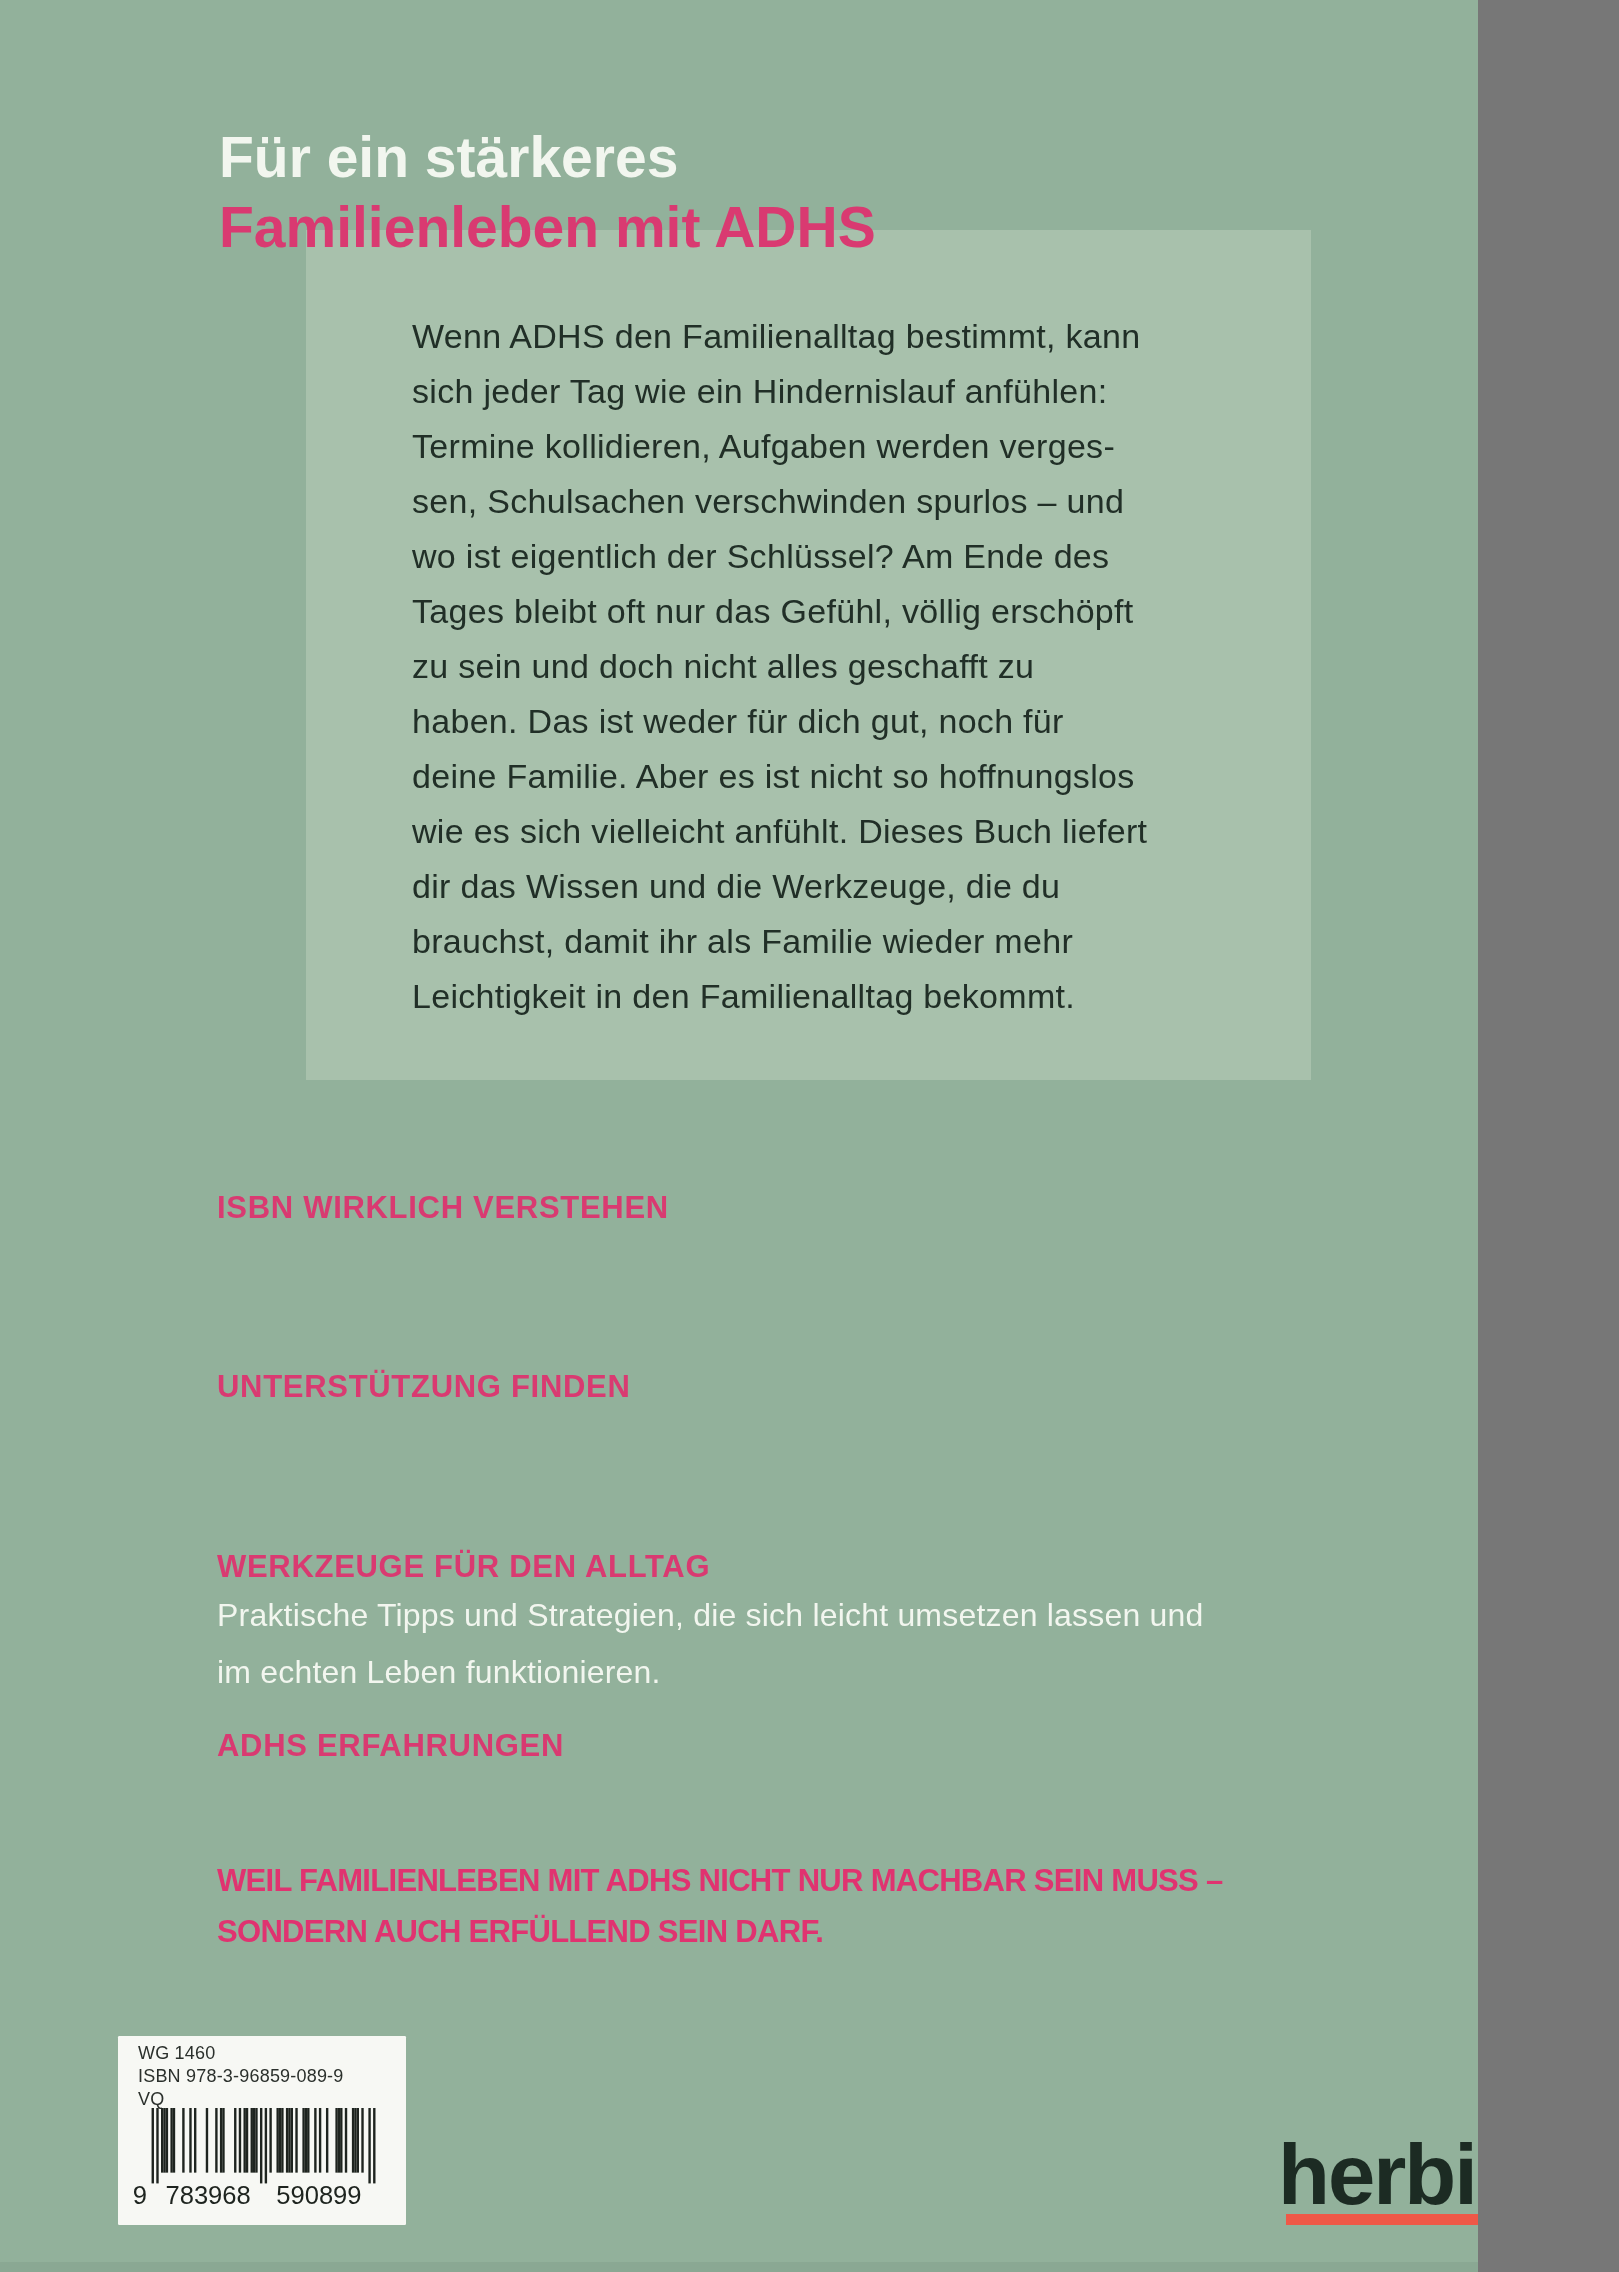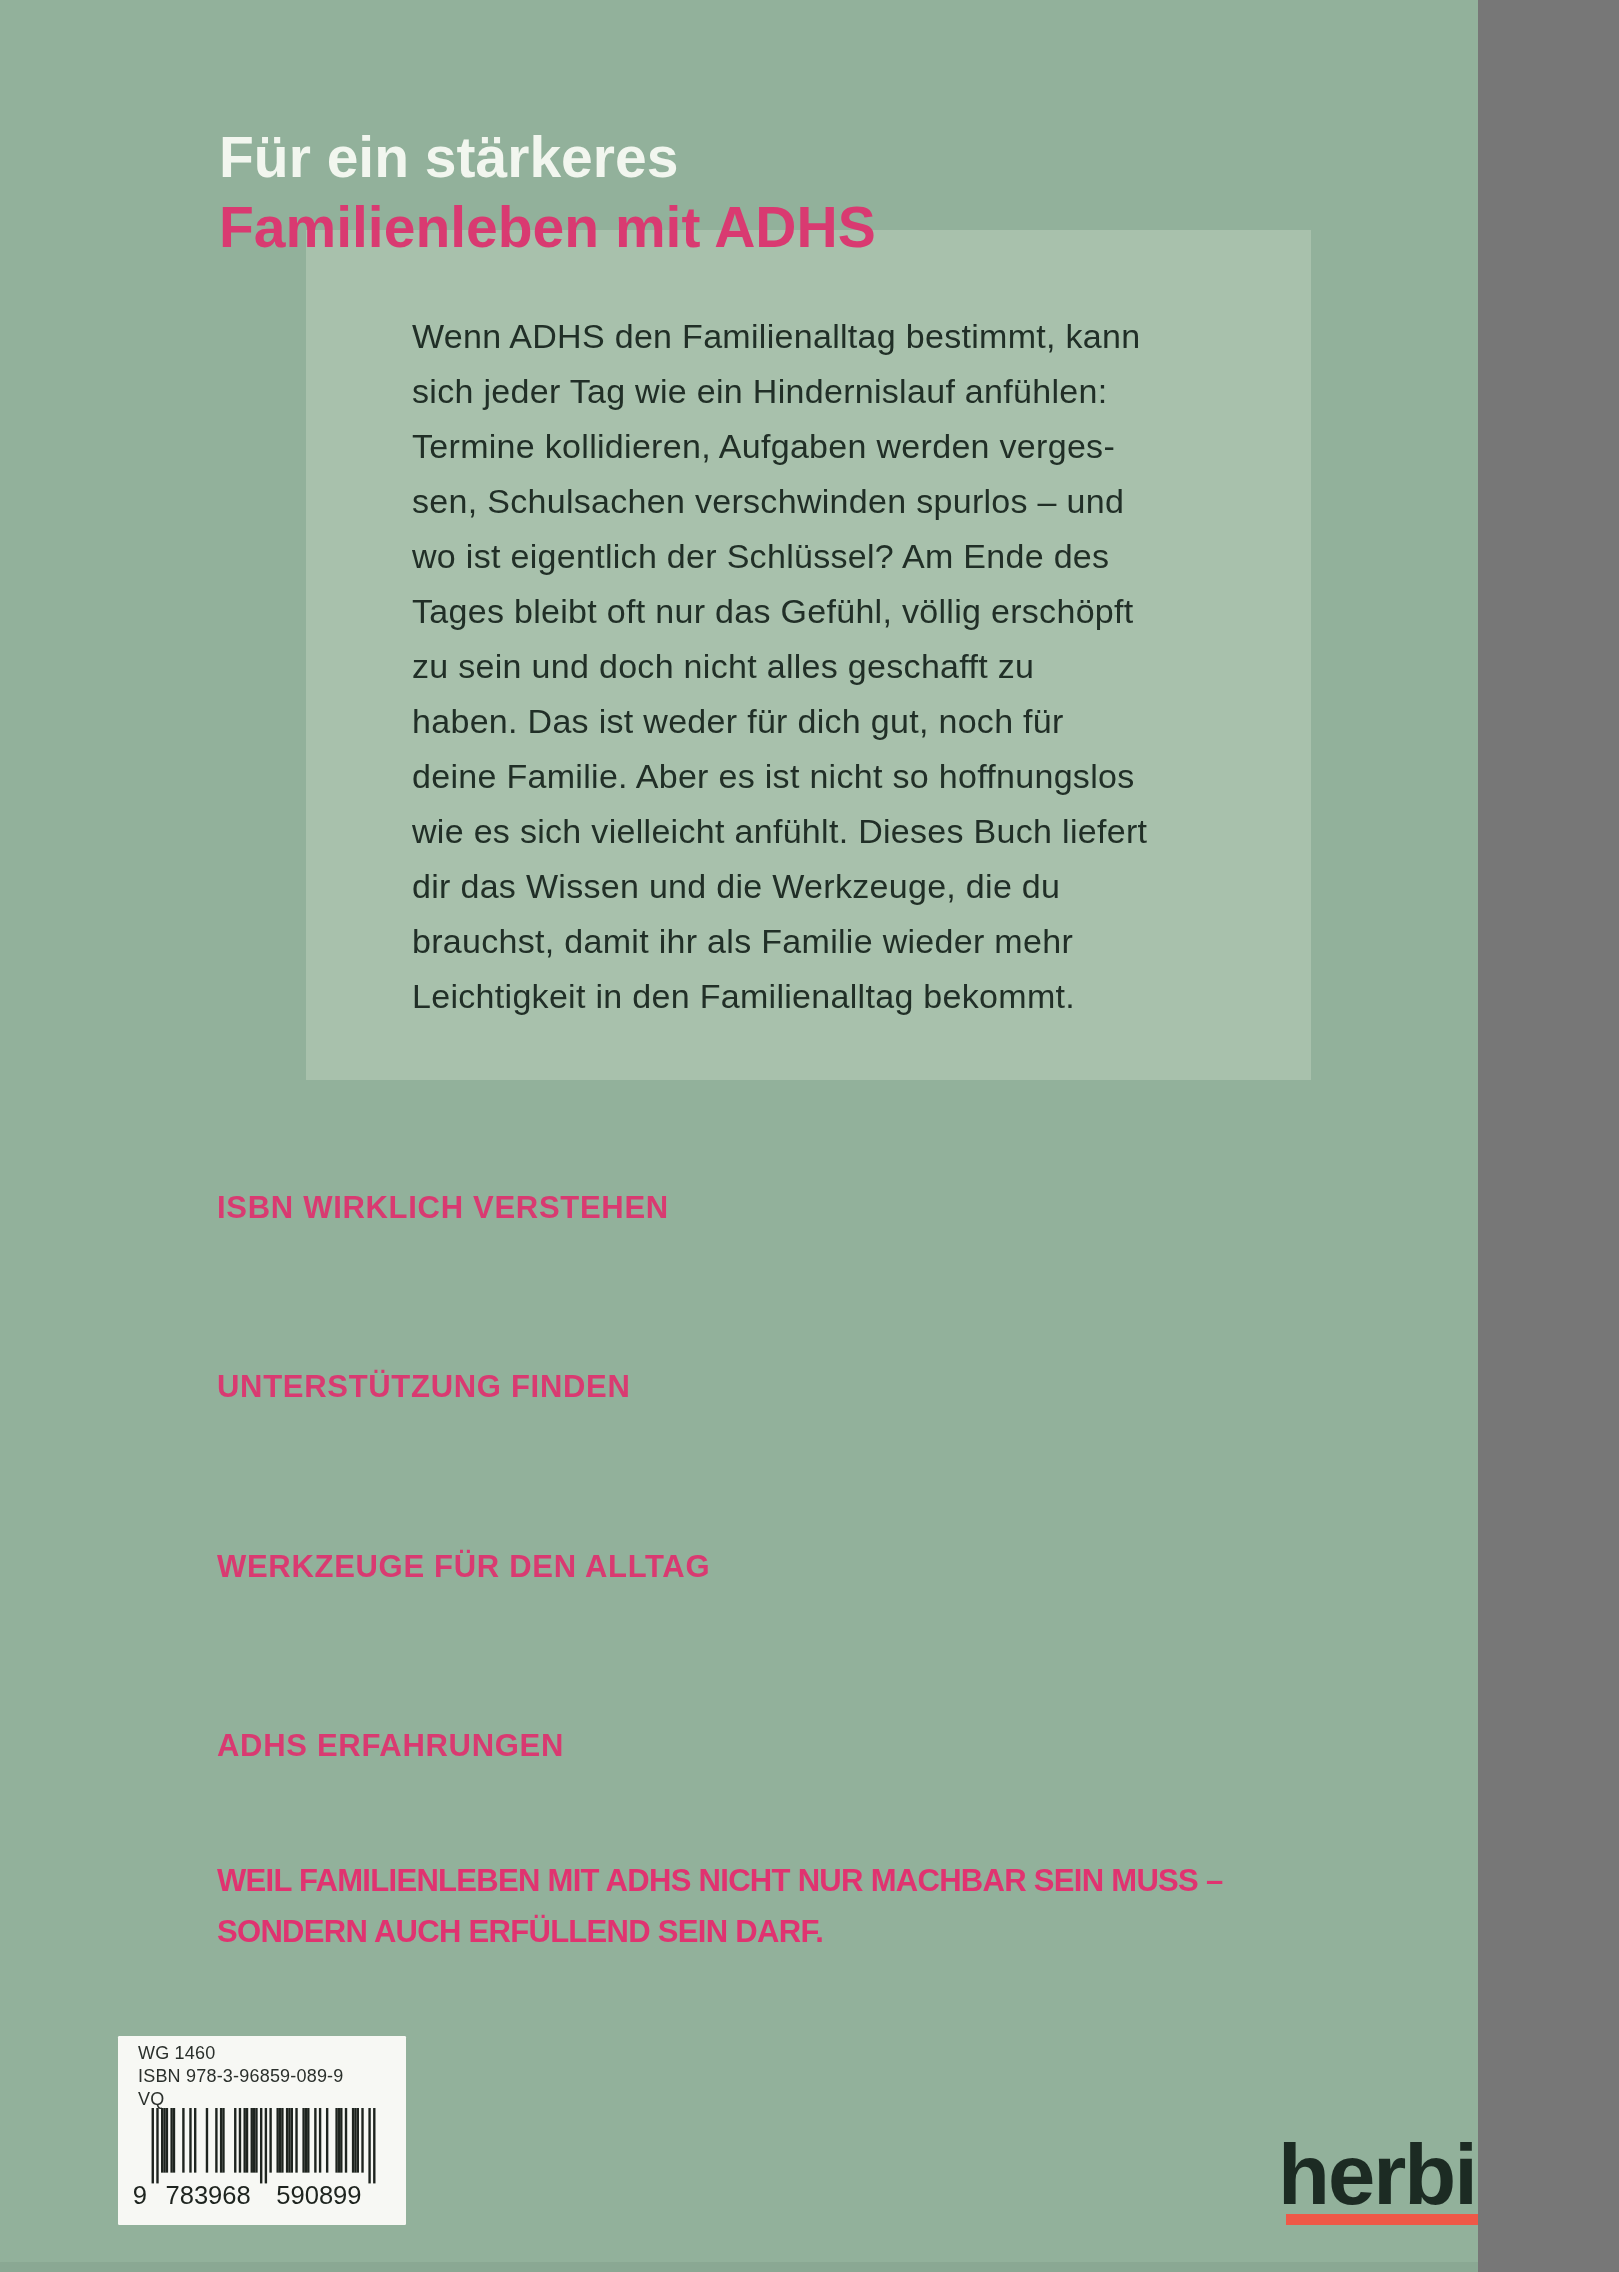--- a/index.html
+++ b/index.html
@@ -84,20 +84,22 @@
 wie es sich vielleicht anfühlt. Dieses Buch liefert
 dir das Wissen und die Werkzeuge, die du
 brauchst, damit ihr als Familie wieder mehr
 Leichtigkeit in den Familienalltag bekommt.</div>
 
   <div class="abs sec-h sh-0">ISBN WIRKLICH VERSTEHEN</div>
 
   <div class="abs sec-h sh-1">UNTERSTÜTZUNG FINDEN</div>
 
   <div class="abs sec-h sh-2">WERKZEUGE FÜR DEN ALLTAG</div>
+  <div class="abs sec-b sb-2">Praktische Tipps und Strategien, die sich leicht umsetzen lassen und
+im echten Leben funktionieren.</div>
 
   <div class="abs sec-h sh-3">ADHS ERFAHRUNGEN</div>
 
   <div class="abs statement">WEIL FAMILIENLEBEN MIT ADHS NICHT NUR MACHBAR SEIN MUSS –
 SONDERN AUCH ERFÜLLEND SEIN DARF.</div>
 
   <div class="abs barcode-box"></div>
   <div class="abs box-text">
     <div>WG 1460</div>
     <div>ISBN 978-3-96859-089-9</div>

